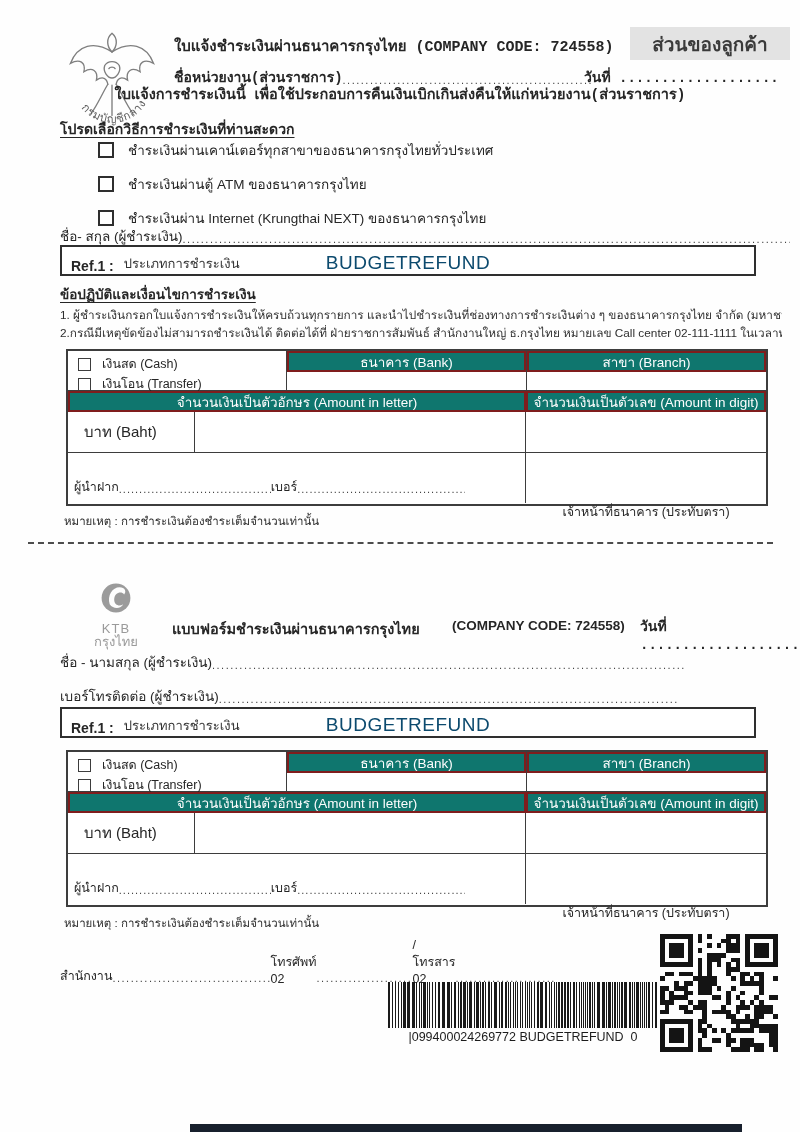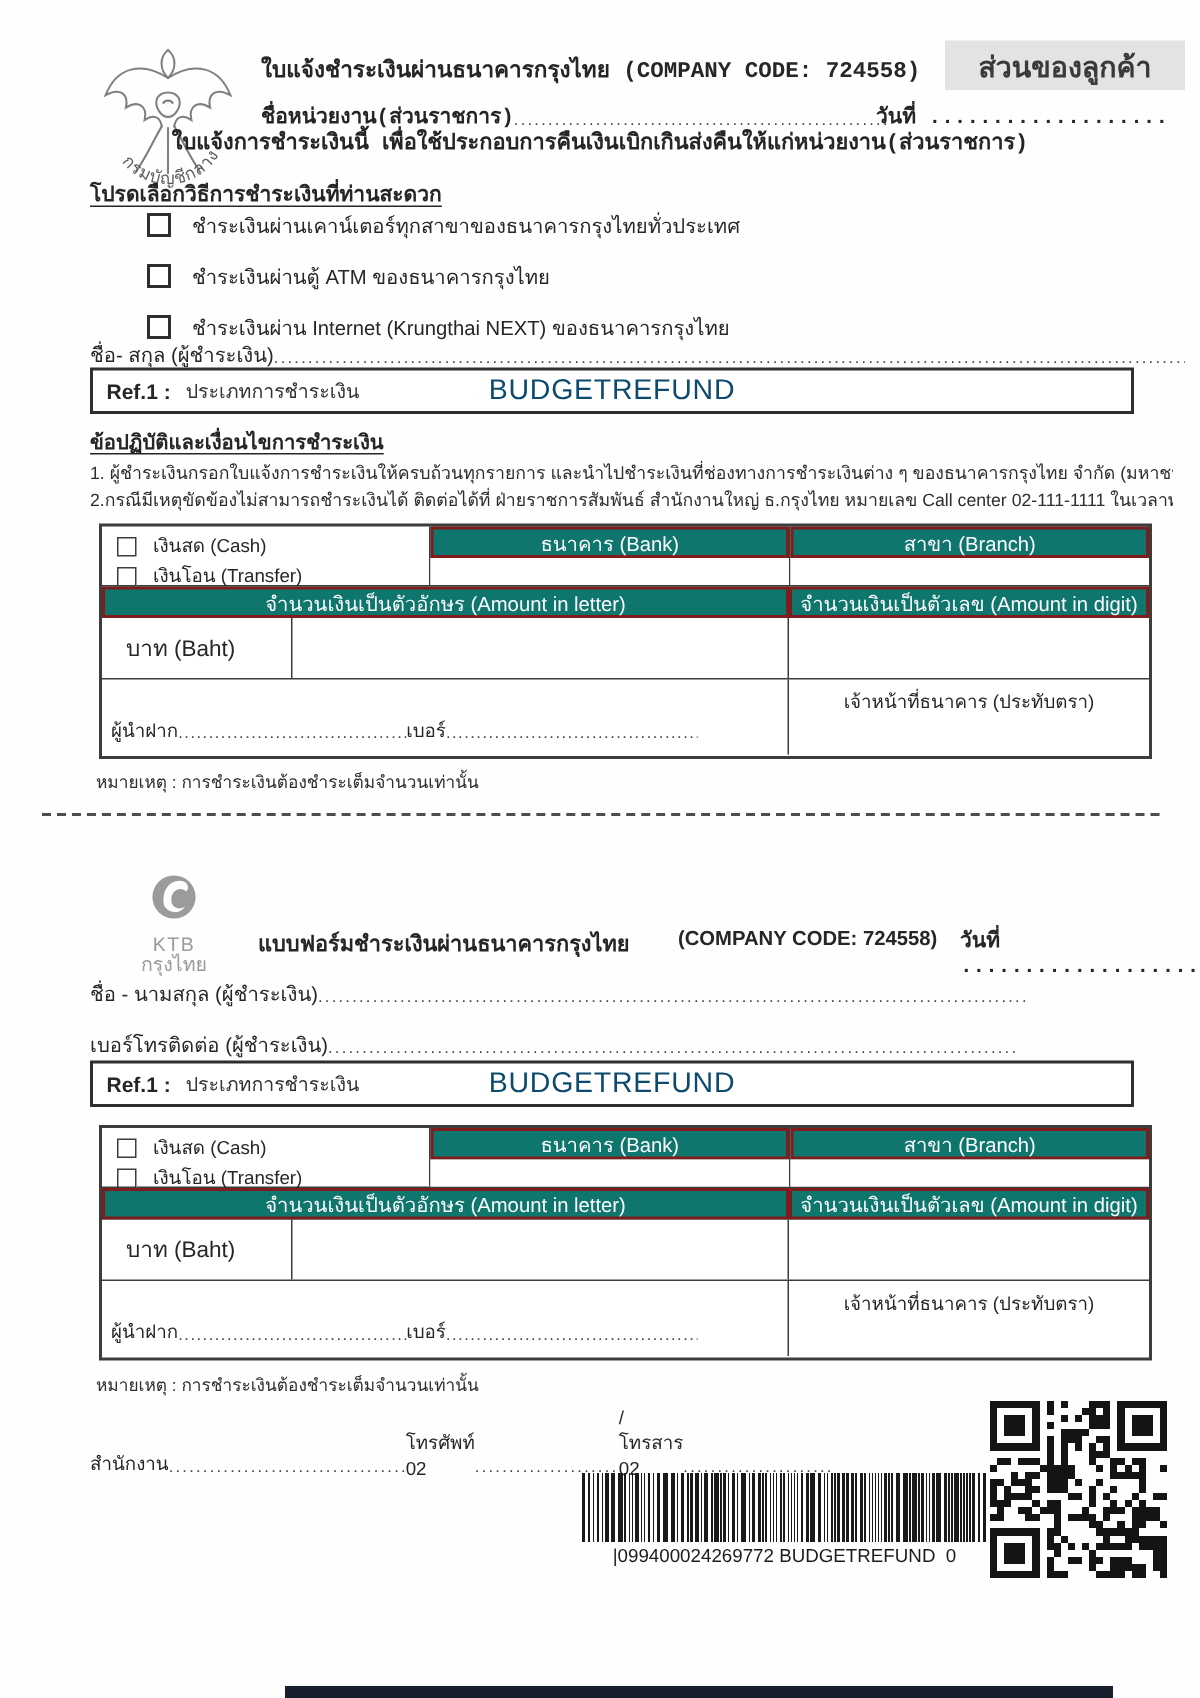--- a/index.html
+++ b/index.html
@@ -16,21 +16,21 @@
 
   .lineflex { display:flex; align-items:flex-end; }
   .dots { flex:1; overflow:hidden; white-space:nowrap; letter-spacing:1.5px; color:#444;
           font-size:11px; line-height:15px; }
   .dots.fixed { flex:none; }
 
   .chk { width:16px; height:16px; border:2px solid #2e2e2e; background:#fff; flex:none; }
   .opt { display:flex; align-items:center; gap:14px; font-size:13.5px; }
 
   .refbox { border:2px solid #2f2f2f; background:#fff; }
-  .refbox .inner { position:relative; height:100%; display:flex; align-items:center; padding-left:9px;border-radius:10px; }
+  .refbox .inner { position:relative; height:100%; display:flex; align-items:flex-end; padding-left:9px;border-radius:10px; }
   .ref-label { font-weight:700; font-size:14px; }
   .ref-sub { font-size:13px; margin-left:10px; color:#333; }
   .ref-value { position:absolute; left:0; right:0; text-align:center; font-size:19px;
                letter-spacing:0.5px; color:#0c4a6e; }
 
   .terms { font-size:11.8px; color:#2e2e2e; width:722px; white-space:nowrap; overflow:hidden; }
 
   
   .ptable { width:702px; height:157px; border:2px solid #3d3d3d; background:#fff; }
   .prow { display:flex; }
@@ -50,21 +50,21 @@
   .row2 .ghead.digit { flex:1; }
   .row3 { height:40px; }
   .bahtcell { width:127px; border-right:1.5px solid #3d3d3d; display:flex; align-items:center;
               padding-left:16px; font-size:15px; }
   .letterfill { width:331px; border-right:1.5px solid #3d3d3d; }
   .digitfill { flex:1; }
   .row4 { height:51px; border-top:1.5px solid #3d3d3d; }
   .depcell { width:458px; border-right:1.5px solid #3d3d3d; display:flex; align-items:flex-end;
              padding:0 6px 6px 6px; font-size:12.5px; }
   .depcell .dots { letter-spacing:1px; }
-  .officercell { flex:1; text-align:center; padding-top:5px; font-size:12.5px; }
+  .officercell { flex:1; text-align:center; padding-top:5px; font-size:12.5px;margin-top:44px; }
 
   .note { font-size:11.5px; color:#2e2e2e; }
 
   .dashsep { border-top:2.5px dashed #4d4d4d; }
 
   .ktbbox { text-align:center; color:#9a9a9a; }
   .ktb-acr { font-size:13px; letter-spacing:1px; line-height:13px; margin-top:2px; }
   .ktb-thai { font-size:13px; line-height:14px; }
 
   .bctext { text-align:center; font-size:12.5px; white-space:pre; color:#1c1c1c; }

